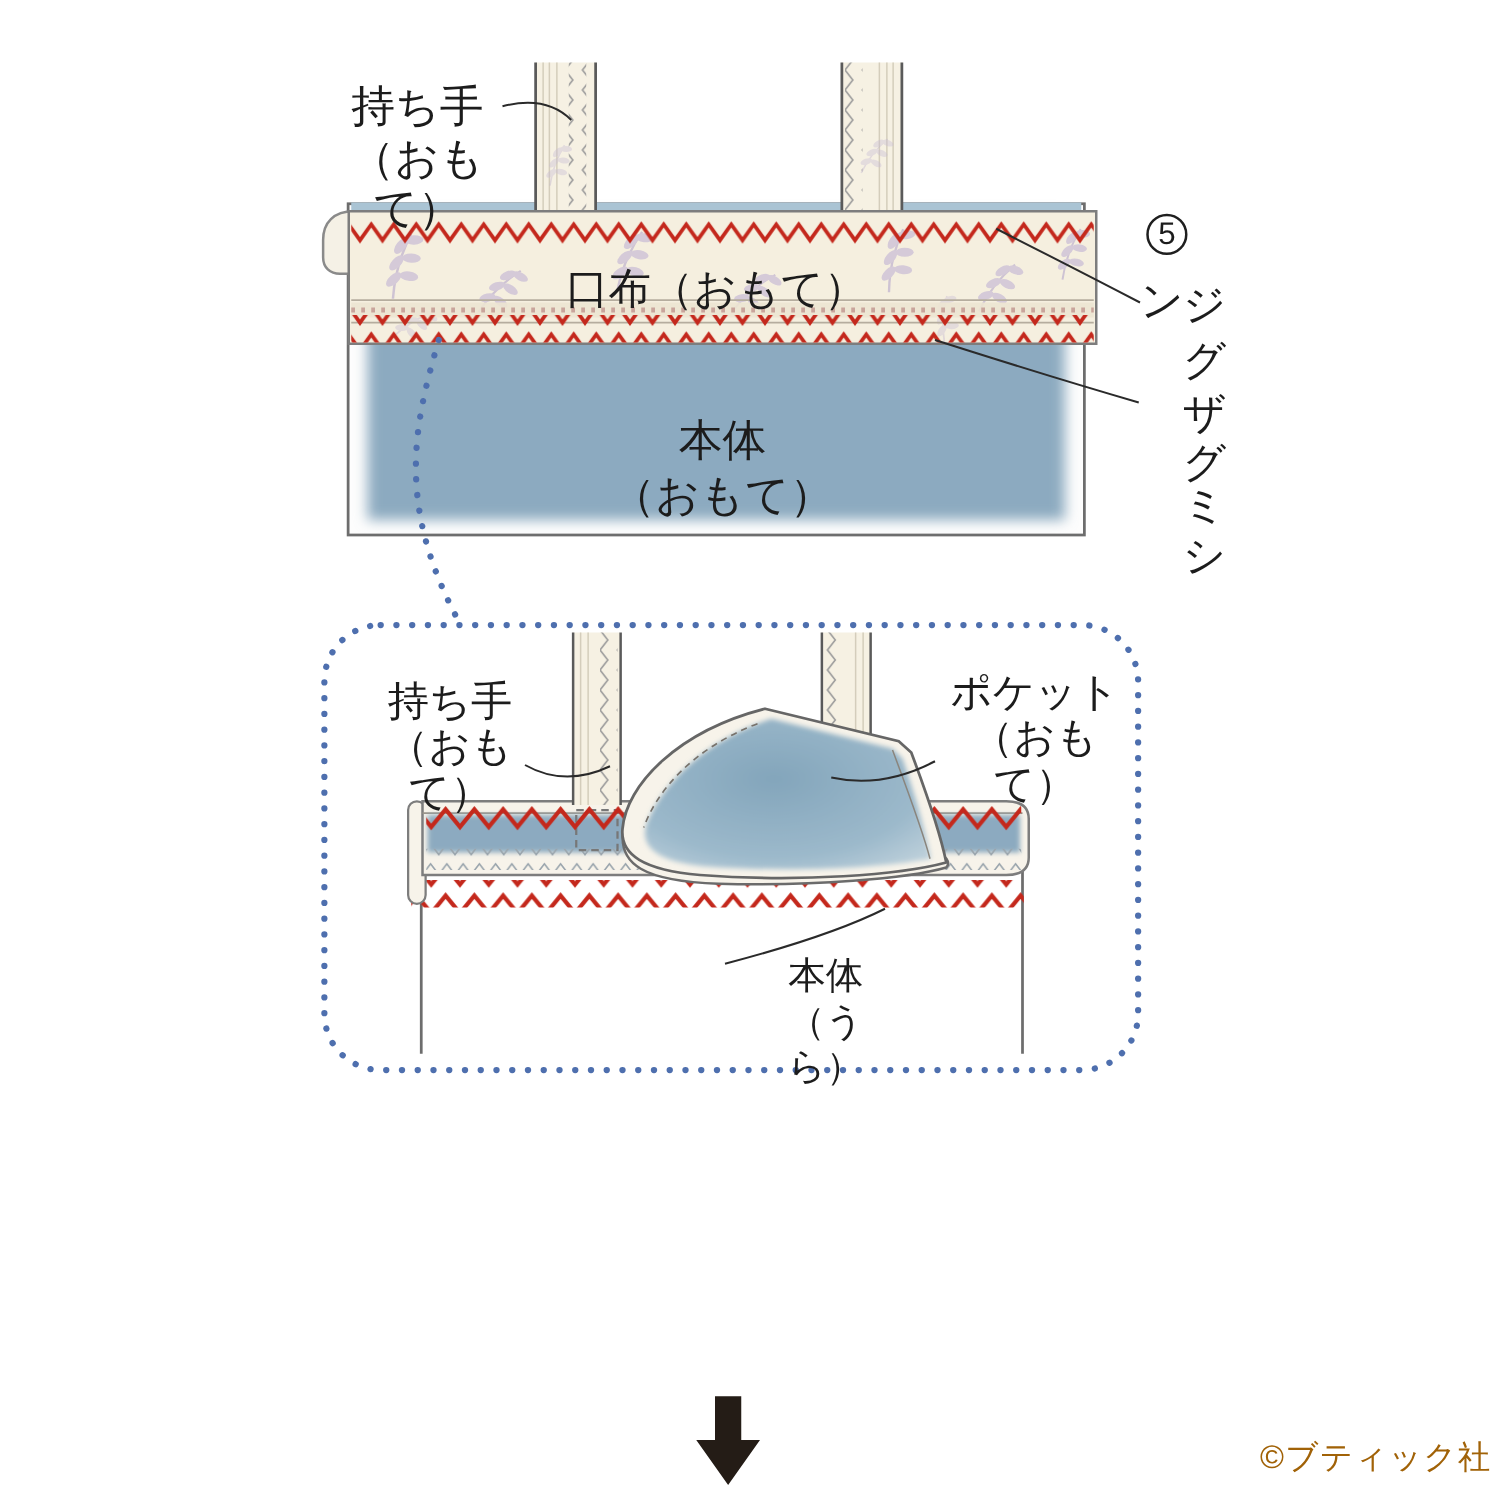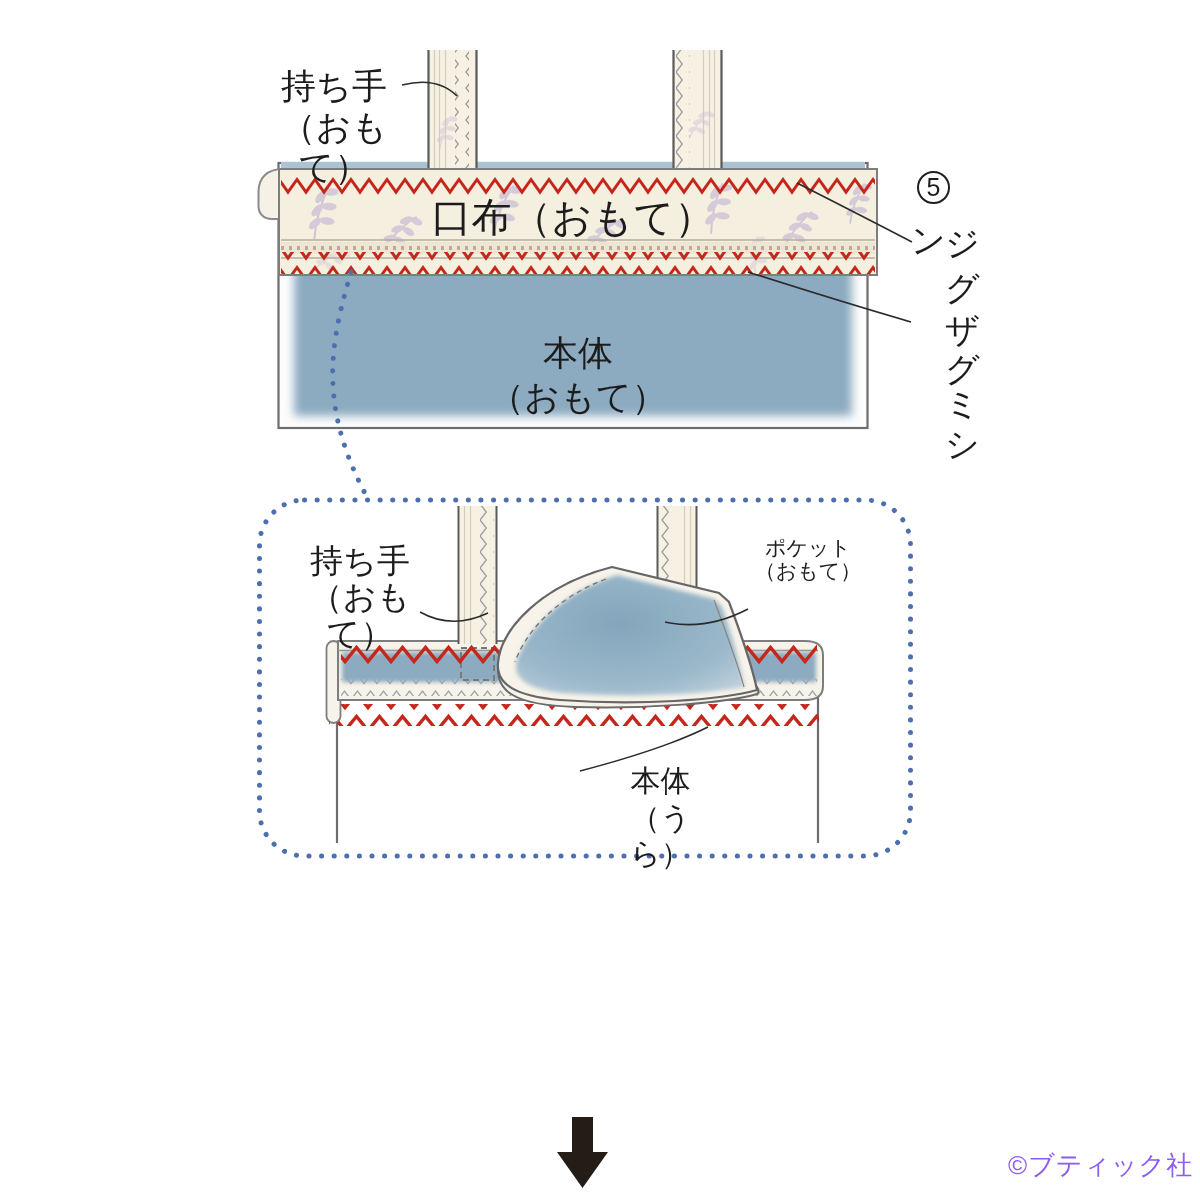--- a/index.html
+++ b/index.html
@@ -13,21 +13,21 @@
   .vert{
     writing-mode:vertical-rl;text-orientation:upright;
     letter-spacing:2px;line-height:1;
   }
   .step-circle{
     position:absolute;left:917px;top:171px;width:33px;height:33px;
     border:2.5px solid #1f1f1f;border-radius:50%;
     display:flex;align-items:center;justify-content:center;
     font-size:25px;font-weight:400;box-sizing:border-box;
   }
-  .copyright{position:absolute;left:1008px;top:1148px;font-size:26px;letter-spacing:1px;color:#8b5cf6;}
+  .copyright{position:absolute;left:1008px;top:1148px;font-size:26px;letter-spacing:1px;color:#a16207;}
 </style>
 </head>
 <body>
 
 <div class="canvas">
 
 <svg class="diagram-svg" width="1200" height="1200" viewBox="0 0 1200 1200">
   <defs>
     <pattern id="redZigA" width="18" height="22" patternUnits="userSpaceOnUse">
       <path d="M -2,19 L 9,3.5 L 20,19" fill="none" stroke="#c4281c" stroke-width="3"></path>
@@ -177,34 +177,34 @@
     <path d="M748,609 Q706,631 665,622" fill="none" stroke="#2a2a2a" stroke-width="1.6"></path>
     <path d="M580,771 C622,760 674,744 708,727" fill="none" stroke="#2a2a2a" stroke-width="1.6"></path>
   </g>
 
   <polygon points="572,1117 593,1117 593,1152 608,1152 582.5,1188 557,1152 572,1152" fill="#241c16"></polygon>
 </svg>
 
   <div class="lbl c" style="left:250px;top:66px;width:168px;font-size:35px;">持ち手
 （おもて）</div>
 
-  <div class="lbl c" style="left:423px;top:194px;width:300px;font-size:40px;">口布（おもて）</div>
+  <div class="lbl c" style="left:423px;top:212px;width:300px;font-size:34px;">口布（おもて）</div>
 
   <div class="lbl c" style="left:478px;top:331px;width:200px;font-size:35px;line-height:1.25;">本体
 （おもて）</div>
 
   <div class="step-circle">
     <span>5</span>
   </div>
   <div class="lbl vert" style="left:912px;top:206px;height:260px;font-size:34px;">ジグザグミシン</div>
 
   <div class="lbl c" style="left:283px;top:543px;width:154px;font-size:33px;line-height:1.1;">持ち手
 （おもて）</div>
 
-  <div class="lbl c" style="left:728px;top:536px;width:160px;font-size:21px;line-height:1.1;">ポケット
+  <div class="lbl c" style="left:748px;top:536px;width:160px;font-size:33px;line-height:1.1;">ポケット
 （おもて）</div>
 
 
   <div class="lbl c" style="left:613px;top:763px;width:95px;font-size:30px;line-height:1.22;">本体
 （うら）</div>
 
   <div class="copyright">©ブティック社</div>
 </div>
 
 </body></html>

